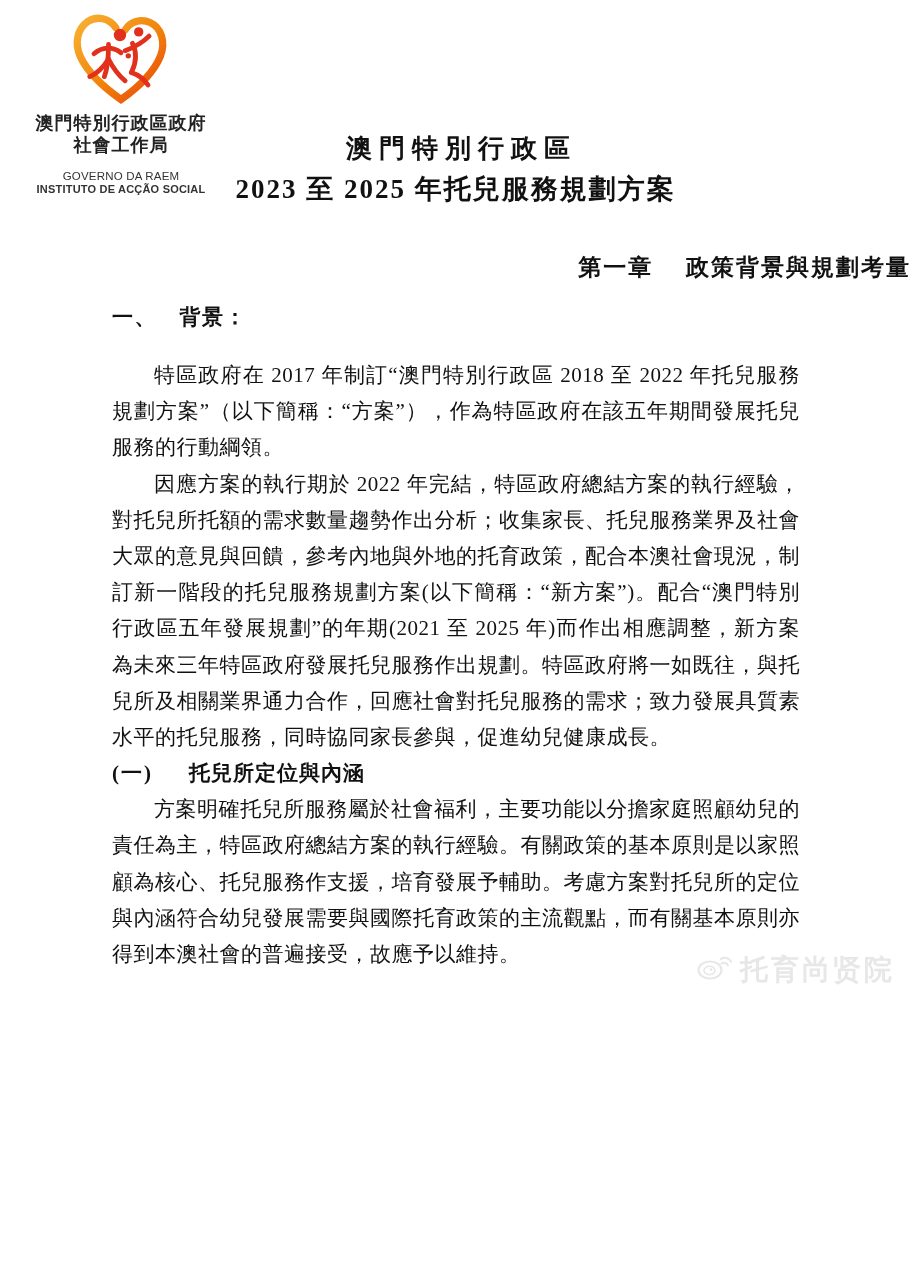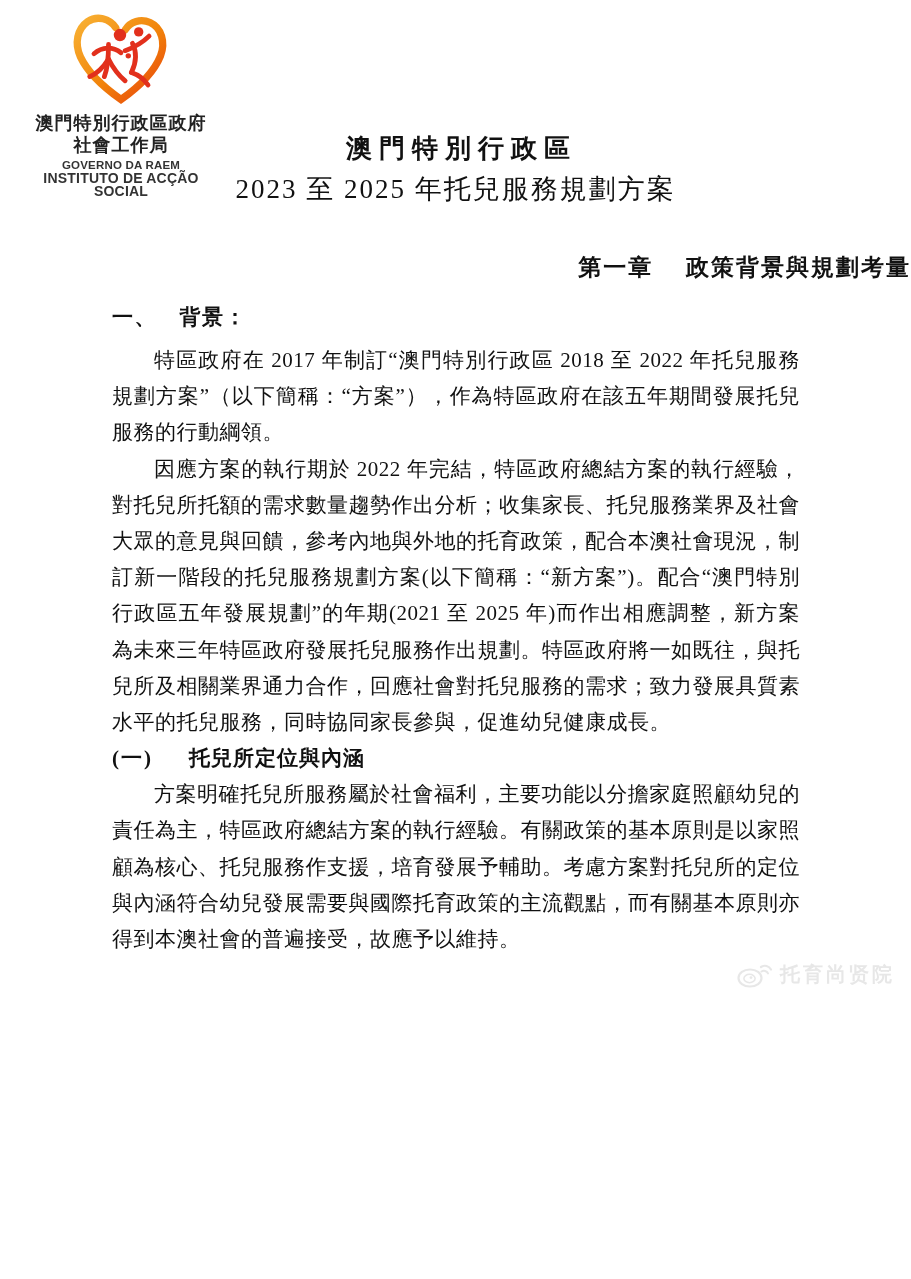--- a/index.html
+++ b/index.html
@@ -12,30 +12,30 @@
     color:#111;
   }
   
   .logo-block{
     position:absolute;left:26px;top:12px;width:190px;
     text-align:center;
     font-family:"Liberation Sans","DejaVu Sans",sans-serif;
   }
   .logo-heart{display:block;margin:0 auto 4px auto;}
   .logo-zh{font-weight:700;color:#222;font-size:18px;line-height:22px;letter-spacing:1px;}
-  .logo-pt1{font-weight:700;color:#333;font-size:11.5px;line-height:13px;margin-top:3px;letter-spacing:0.2px;}
-  .logo-pt2{font-weight:700;color:#333;font-size:14px;line-height:13px;letter-spacing:0.2px;}
+  .logo-pt1{font-weight:400;color:#333;font-size:11.5px;line-height:13px;margin-top:14px;letter-spacing:0.2px;}
+  .logo-pt2{font-weight:700;color:#333;font-size:11px;line-height:13px;letter-spacing:0.2px;}
   
   .doc-title-1{
     margin:132px 0 0 12px;text-align:center;
     font-size:26px;line-height:33px;font-weight:700;letter-spacing:7px;
   }
   .doc-title-2{
     margin:7px 0 0 0;text-align:center;
-    font-size:27px;line-height:34px;font-weight:400;letter-spacing:2px;
+    font-size:27px;line-height:34px;font-weight:700;letter-spacing:2px;
   }
   .chapter-heading{
     margin:47px 0 0 0;text-align:right;
     font-size:23px;line-height:30px;font-weight:700;letter-spacing:2px;
   }
   
   .content{
     width:688px;
     margin:0 0 0 112px;
   }
@@ -51,28 +51,28 @@
   }
   .sub-heading .numbering{margin-right:36px;letter-spacing:2px;}
   .content p{
     margin:0;
     font-size:21px;
     line-height:36.2px;
     text-align:justify;
     text-indent:2em;
     letter-spacing:0.5px;
   }
-  p.after-heading{margin-top:7px;}
+  p.after-heading{margin-top:22px;}
   
   .watermark{
     position:absolute;right:16px;bottom:8px;
-    display:flex;align-items:center;gap:6px;
+    display:flex;align-items:flex-start;gap:6px;
     color:rgba(120,120,120,0.18);
     font-family:"Liberation Sans","DejaVu Sans",sans-serif;
-    font-size:20px;font-weight:700;letter-spacing:3px;
+    font-size:28px;font-weight:700;letter-spacing:3px;
     user-select:none;
   }
   .watermark svg{display:block;}
 </style>
 </head>
 <body>
 
 <div class="page">
 
   <div class="logo-block">

